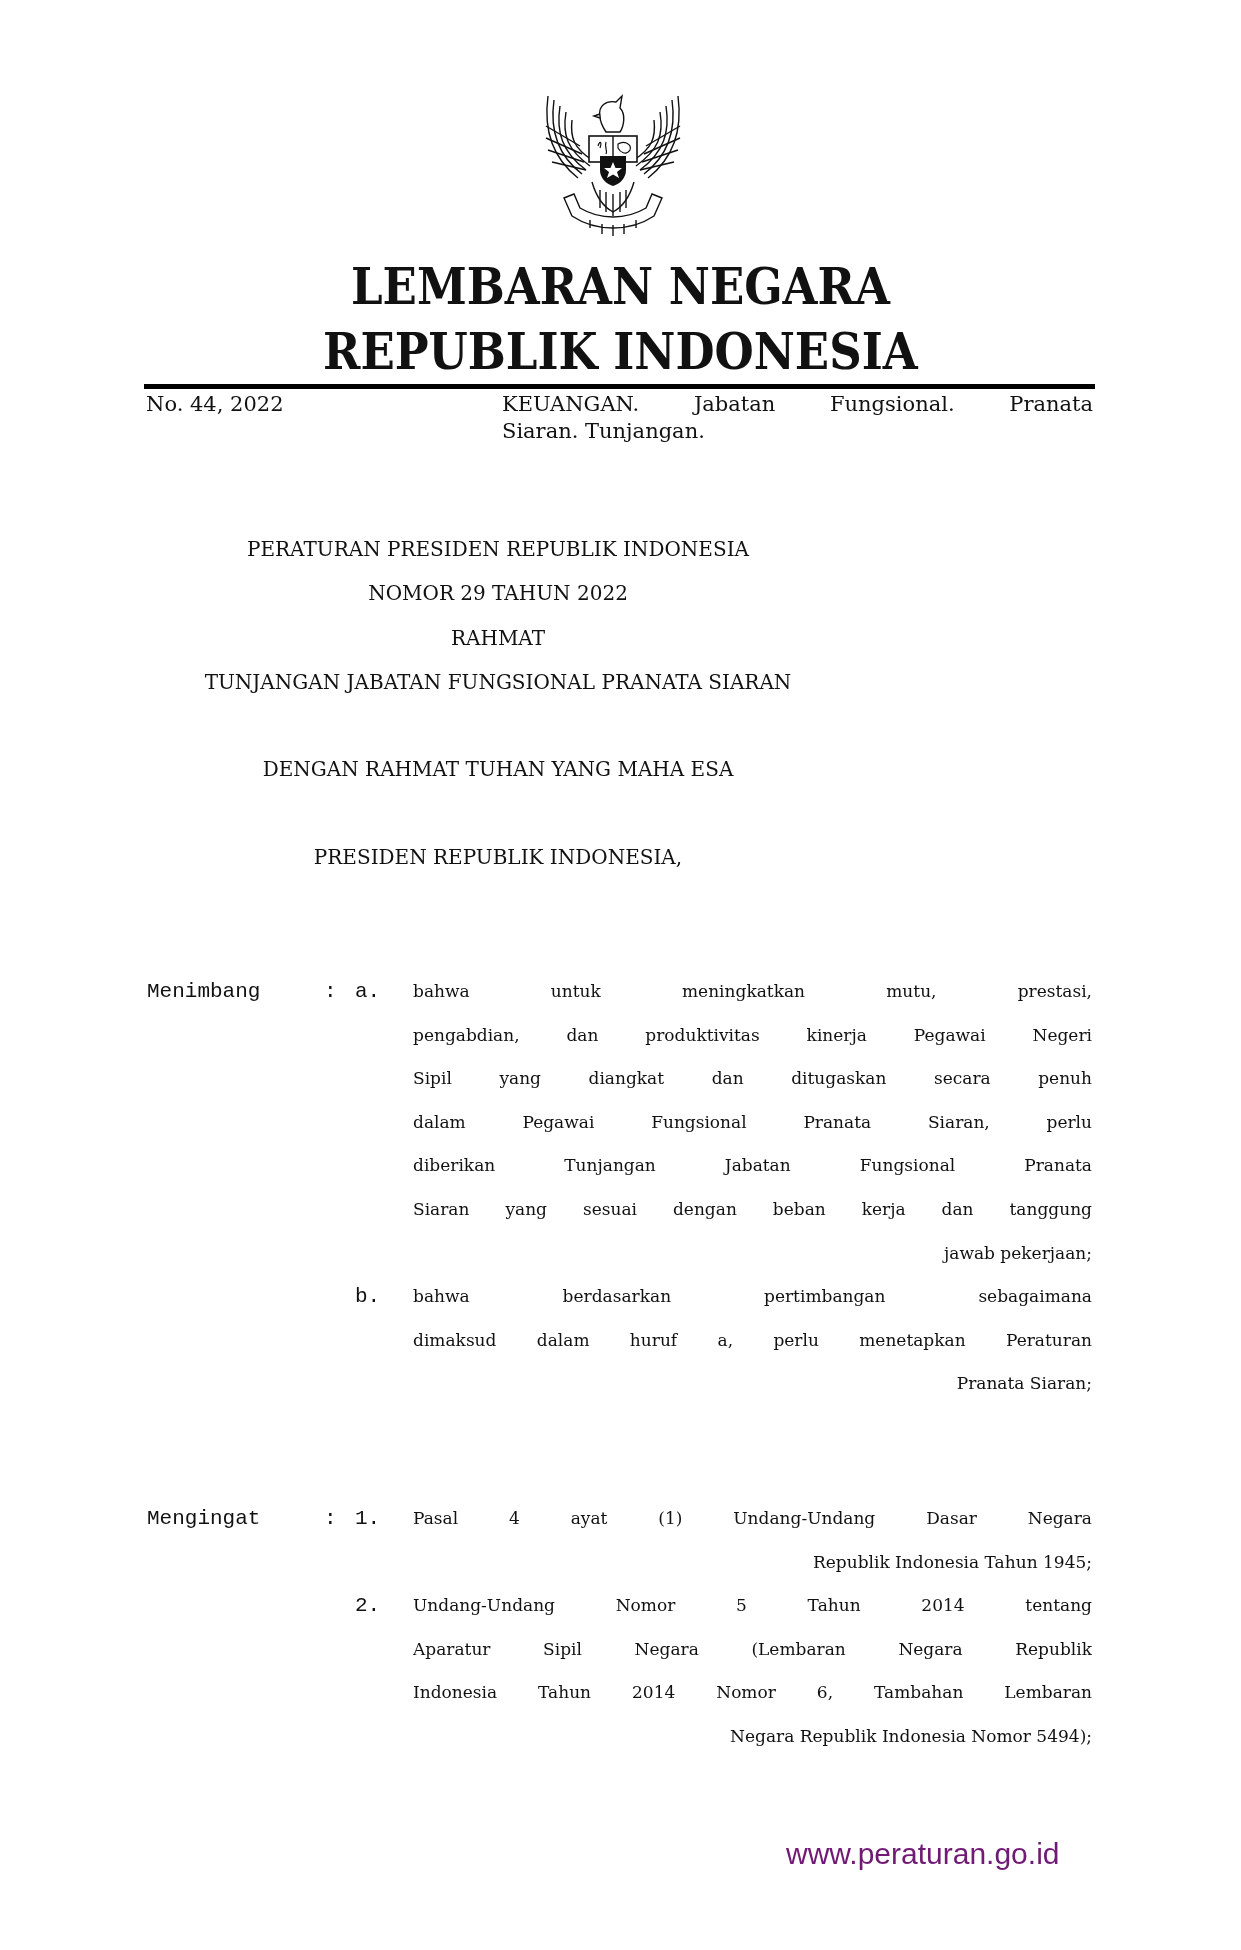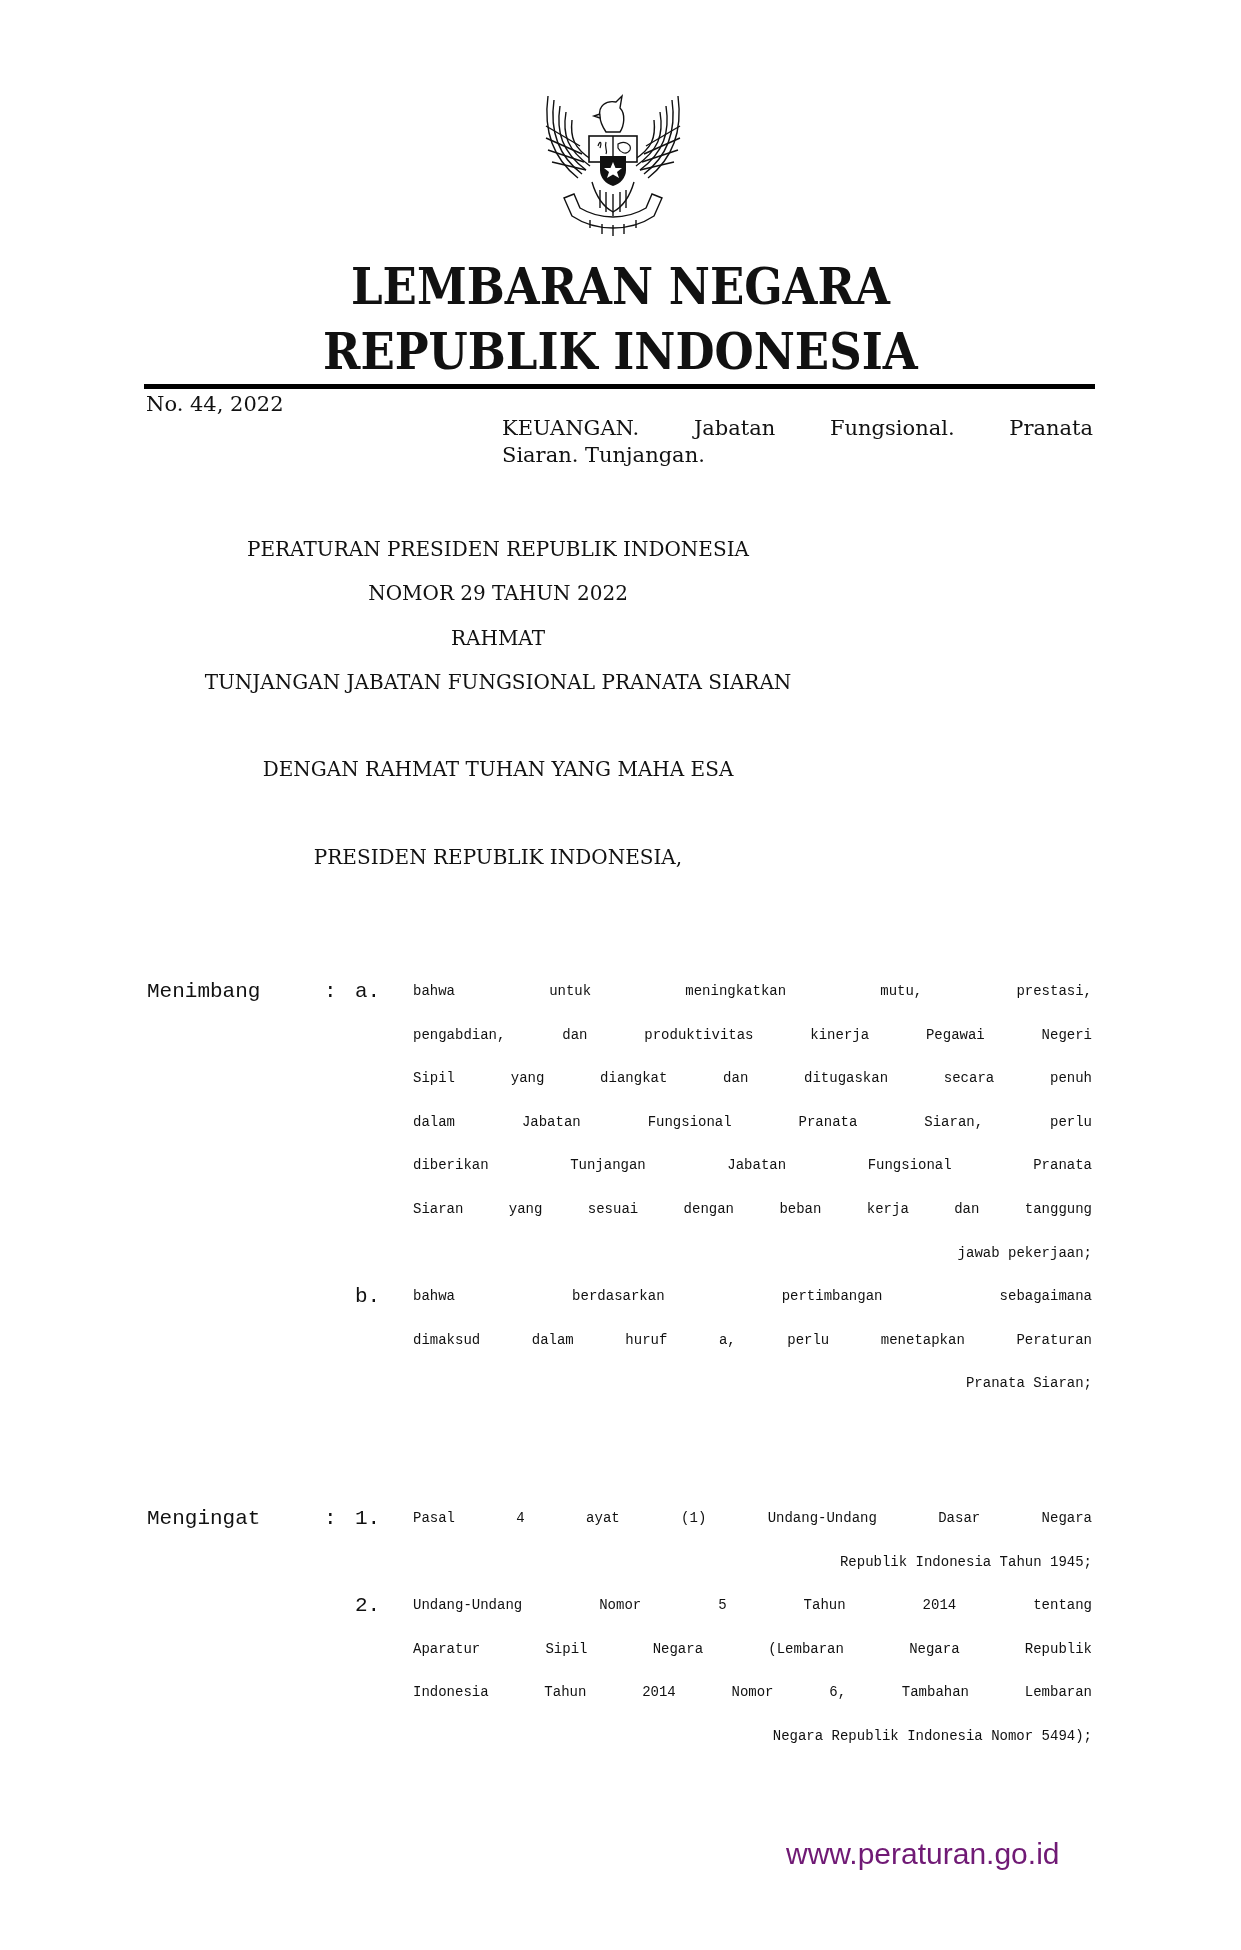--- a/index.html
+++ b/index.html
@@ -8,27 +8,27 @@
   .abs { position: absolute; }
   .emblem { left: 540px; top: 86px; width: 146px; height: 160px; }
   .title { left: 0; width: 1241px; text-align: center; font-weight: bold;
            font-size: 50px; line-height: 64px; letter-spacing: 0px; }
   .title span { display: inline-block; transform: scaleX(0.9); transform-origin: center; }
   .rule { left: 144px; top: 384px; width: 951px; height: 5px; background: #000; }
   .meta { font-size: 21px; line-height: 27px; }
   .meta-no { left: 146px; top: 391px; }
   .meta-desc { left: 502px; top: 391px; width: 591px; }
   .meta-desc .ln { display: block; }
-  .meta-desc .ln.j { text-align: justify; text-align-last: justify; margin-top: 24px; }
+  .meta-desc .ln.j { text-align: justify; text-align-last: justify; }
   .heading { left: 0; width: 996px; text-align: center; font-size: 20px; line-height: 44.4px; }
   .body-line { font-size: 21px; line-height: 43.6px; white-space: nowrap; font-family: Liberation Mono, monospace; }
   .label { left: 147px; }
   .colon { left: 324px; }
   .num { left: 355px; }
-  .para { left: 413px; width: 679px; font-size: 14px; line-height: 43.6px; font-family: Liberation Mono, monospace; }
+  .para { left: 413px; width: 679px; font-size: 17px; line-height: 43.6px; }
   .para .ln { display: block; height: 43.6px; overflow: hidden; }
   .para .ln.j { text-align: justify; text-align-last: justify; }
   .para .ln.l { text-align: right; margin-left: 28px; }
   .watermark { left: 786px; top: 1836px; font-family: "Liberation Sans", "DejaVu Sans", sans-serif;
                font-size: 30px; color: #701a75; line-height: 36px; }
 </style>
 </head>
 <body>
 
 <div class="abs emblem">
@@ -101,21 +101,21 @@
 <div class="abs heading" style="top:747px;">DENGAN RAHMAT TUHAN YANG MAHA ESA</div>
 <div class="abs heading" style="top:835px;">PRESIDEN REPUBLIK INDONESIA,</div>
 
 <div class="abs body-line label" style="top:970px;">Menimbang</div>
 <div class="abs body-line colon" style="top:970px;">:</div>
 <div class="abs body-line num" style="top:970px;">a.</div>
 <div class="abs para" style="top:970px;">
     <span class="ln j">bahwa untuk meningkatkan mutu, prestasi,</span>
     <span class="ln j">pengabdian, dan produktivitas kinerja Pegawai Negeri</span>
     <span class="ln j">Sipil yang diangkat dan ditugaskan secara penuh</span>
-    <span class="ln j">dalam Jabatan Fungsional Pranata Siaran, perlu</span>
+    <span class="ln j">dalam Pegawai Fungsional Pranata Siaran, perlu</span>
     <span class="ln j">diberikan Tunjangan Jabatan Fungsional Pranata</span>
     <span class="ln j">Siaran yang sesuai dengan beban kerja dan tanggung</span>
     <span class="ln l">jawab pekerjaan;</span>
   </div>
 
 <div class="abs body-line num" style="top:1275px;">b.</div>
 <div class="abs para" style="top:1275px;">
     <span class="ln j">bahwa berdasarkan pertimbangan sebagaimana</span>
     <span class="ln j">dimaksud dalam huruf a, perlu menetapkan Peraturan</span>
     <span class="ln l">Pranata Siaran;</span>

